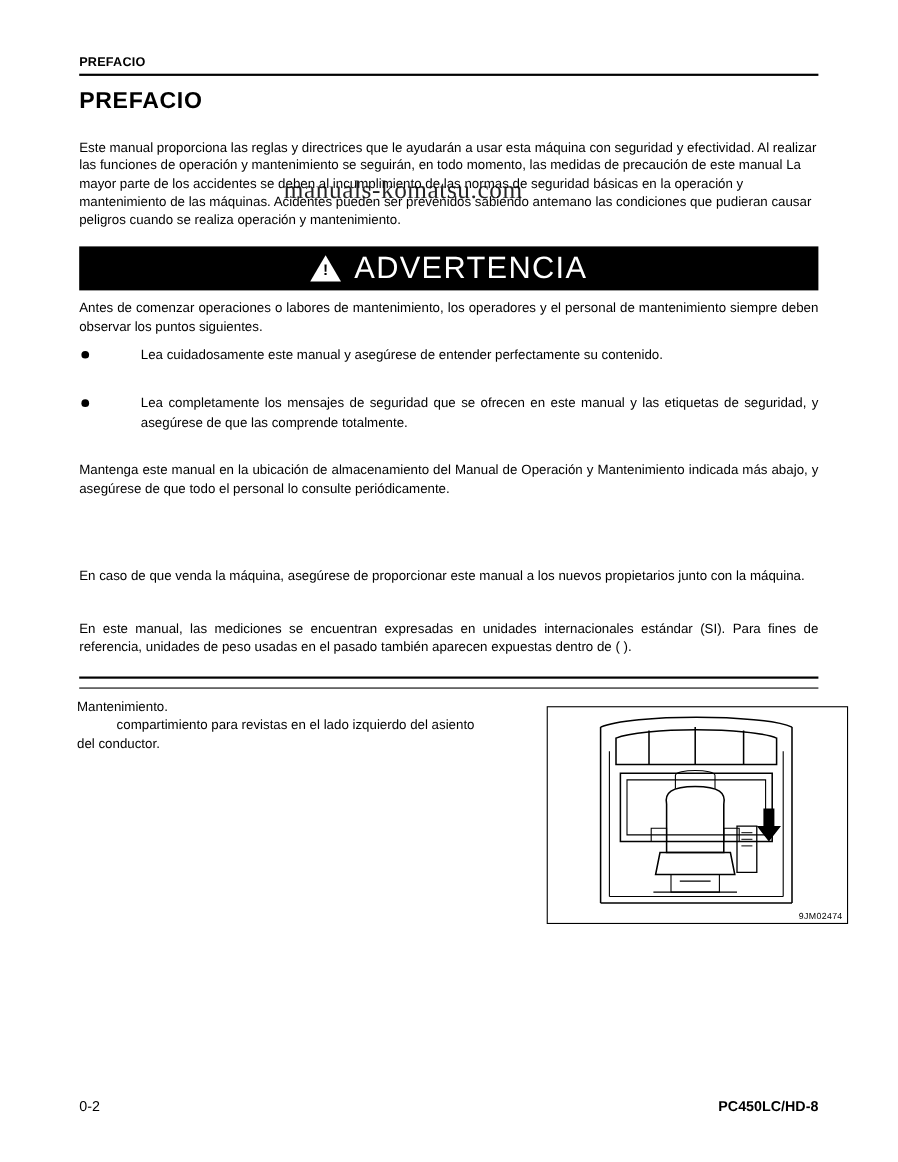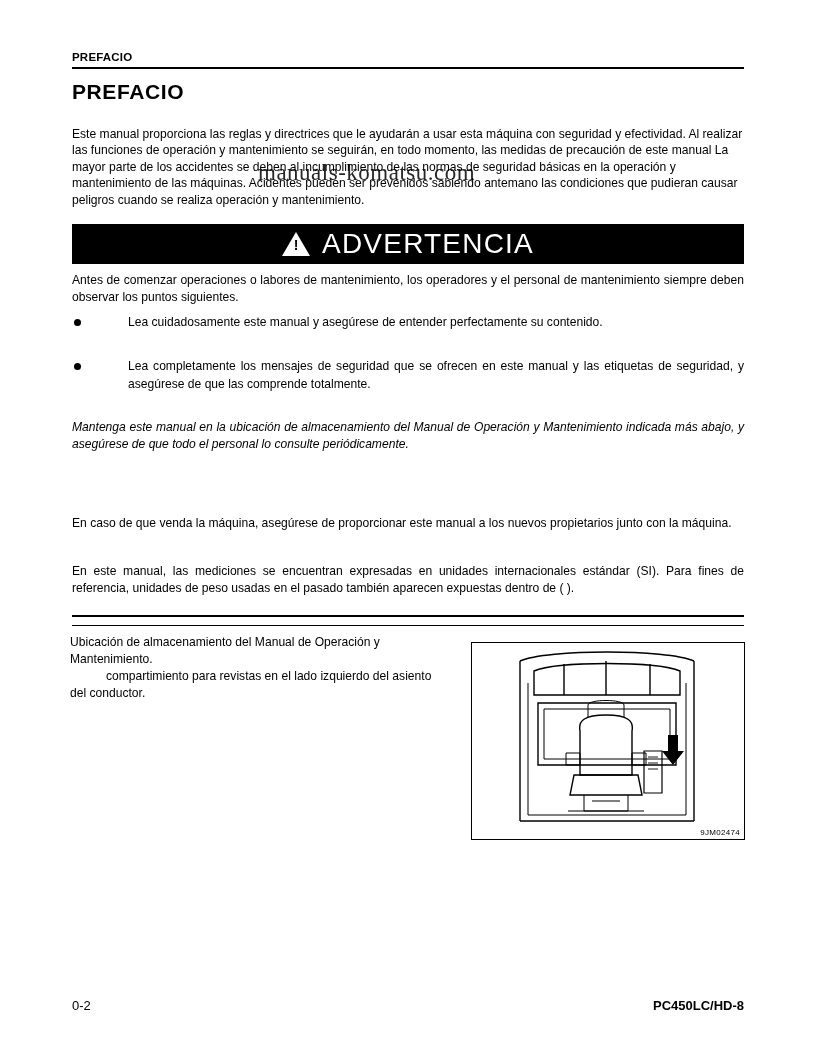--- a/index.html
+++ b/index.html
@@ -158,21 +158,21 @@
     top: 634px;
     width: 400px;
     font-size: 12.1px;
     line-height: 17px;
   }
   .storage-text .indent { padding-left: 36px; }
 
   
   .illus {
     position: absolute;
-    left: 471px;
+    left: 497px;
     top: 642px;
     width: 272px;
     height: 196px;
     border: 1.5px solid #000;
     background: #fff;
     overflow: hidden;
   }
   .illus svg { display: block; }
   .illus-code {
     position: absolute;
@@ -241,38 +241,37 @@
   <div class="bullet-row" style="top:314px;">
     <div class="bullet-dot"><span></span></div>
     <div class="bullet-text">Lea cuidadosamente este manual y asegúrese de entender perfectamente su contenido.</div>
   </div>
 
   <div class="bullet-row" style="top:358px;">
     <div class="bullet-dot"><span></span></div>
     <div class="bullet-text">Lea completamente los mensajes de seguridad que se ofrecen en este manual y las etiquetas de seguridad, y asegúrese de que las comprende totalmente.</div>
   </div>
 
-  <div class="blk justify" style="top:419px;font-style:italic;">
+  <div class="blk justify" style="top:419px;">
     <p>Mantenga este manual en la ubicación de almacenamiento del Manual de Operación y Mantenimiento indicada más abajo, y asegúrese de que todo el personal lo consulte periódicamente.</p>
   </div>
 
 
   <div class="blk justify" style="top:515px;">
     <p>En caso de que venda la máquina, asegúrese de proporcionar este manual a los nuevos propietarios junto con la máquina.</p>
   </div>
 
   <div class="blk justify" style="top:563px;">
     <p>En este manual, las mediciones se encuentran expresadas en unidades internacionales estándar (SI). Para fines de referencia, unidades de peso usadas en el pasado también aparecen expuestas dentro de ( ).</p>
   </div>
 
   <div class="rule-mid" style="top:615px;"></div>
   <div class="rule-thin" style="top:625px;"></div>
 
   <div class="storage-text">
-    <div>Ubicación de almacenamiento del Manual de Operación y</div>
     <div>Mantenimiento.</div>
     <div class="indent">compartimiento para revistas en el lado izquierdo del asiento</div>
     <div>del conductor.</div>
   </div>
 
   <div class="illus">
     <svg width="269" height="193" viewBox="0 0 269 193" xmlns="http://www.w3.org/2000/svg">
       <g fill="none" stroke="#000" stroke-width="1.4">
 
         <path d="M48 18 L48 178 M222 18 L222 178"></path>

